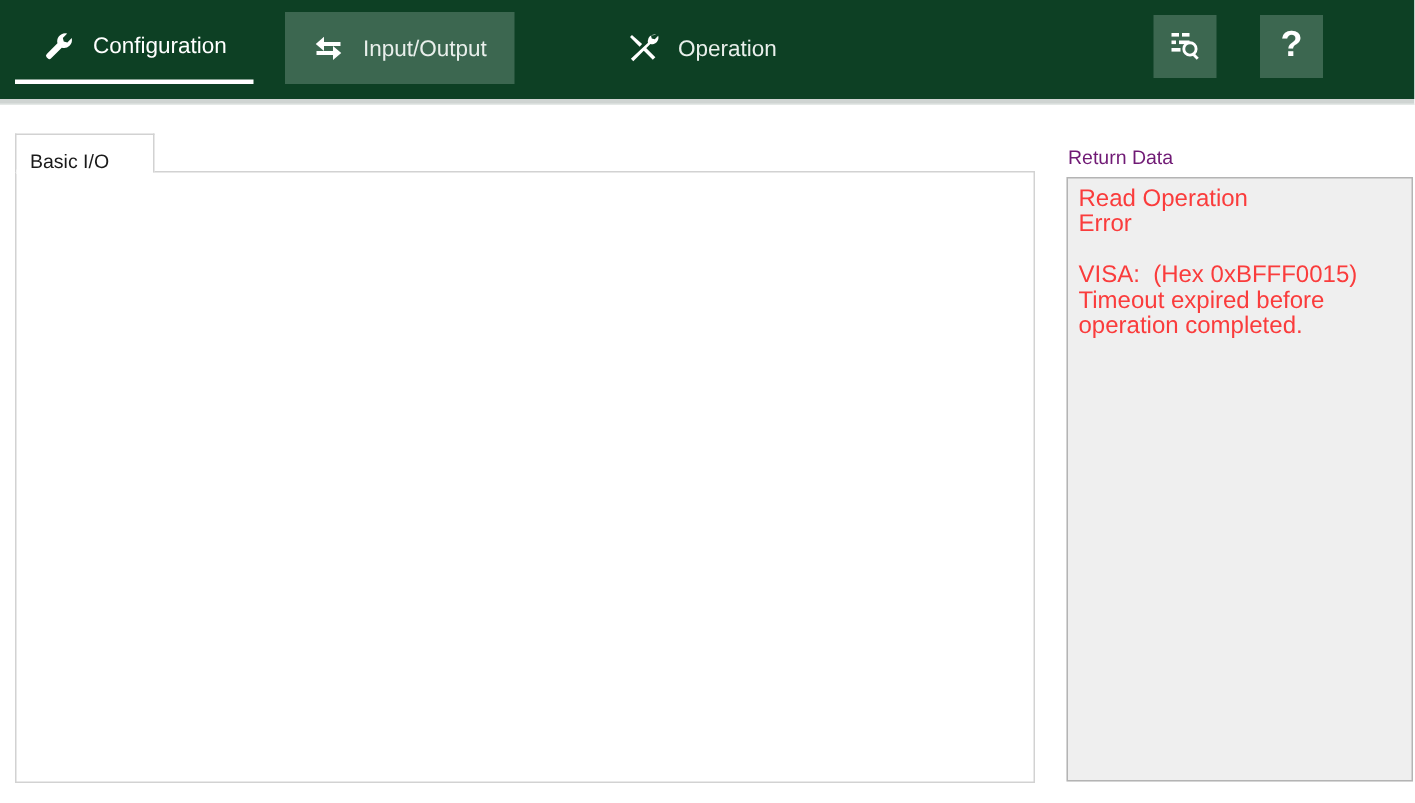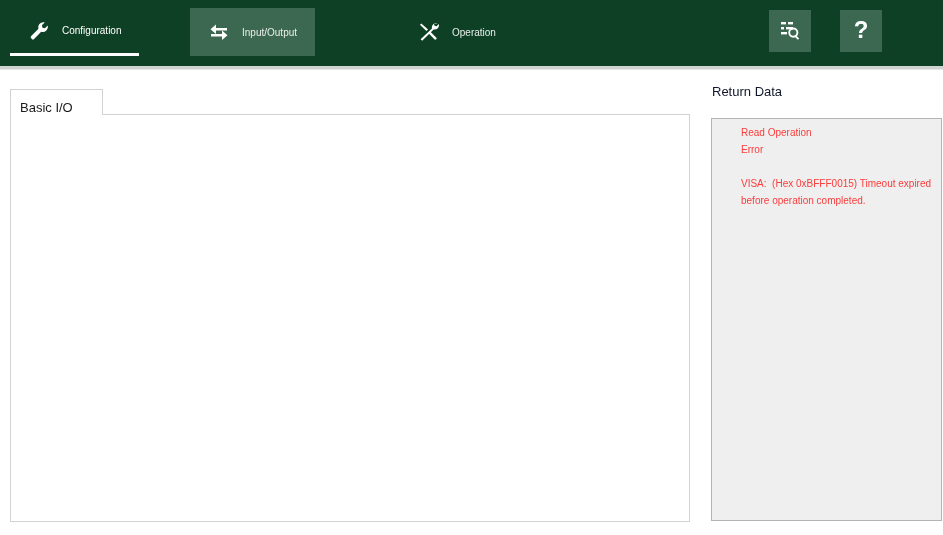--- a/index.html
+++ b/index.html
@@ -37,21 +37,21 @@
   .ribbon-tab {
     position: absolute;
     top: 8px;
     height: 48px;
     display: flex;
     align-items: center;
     gap: 12px;
     padding: 0 18px;
     box-sizing: border-box;
     color: #e9efeb;
-    font-size: 10px;
+    font-size: 15px;
     cursor: default;
     user-select: none;
   }
   .ribbon-tab.active {
     border-bottom: 3px solid #ffffff;
     color: #ffffff;
   }
   .ribbon-tab.sel-bg {
     background: #3c6750;
   }
@@ -258,42 +258,41 @@
     font-family: "Liberation Mono", "DejaVu Sans Mono", monospace;
     font-size: 12.5px;
     line-height: 20px;
     color: #1a1a1a;
     white-space: pre-wrap;
   }
 
   
   #return-label {
     position: absolute;
-    left: 712px; top: 84px;
-    font-size: 13px;
-    color: #0f172a;
+    left: 712px; top: 97px;
+    font-size: 13px;
+    color: #701a75;
   }
   #return-box {
     position: absolute;
     left: 711px; top: 118px;
     width: 231px; height: 403px;
     background: #efefef;
     border: 1px solid #b4b4b4;
     box-sizing: border-box;
     overflow: hidden;
   }
   #return-text {
     position: absolute;
     left: 7px; top: 5px;
     right: 6px;
-    font-size: 10px;
+    font-size: 16px;
     line-height: 17px;
     color: #fa3c3c;
     white-space: pre-wrap;
-    margin-left: 22px;
   }
 </style>
 </head>
 <body>
 
 <div id="header"></div>
 <div id="header-under"></div>
 
 <div class="ribbon-tab active" id="tab-configuration">
   <span class="ribbon-icon">

